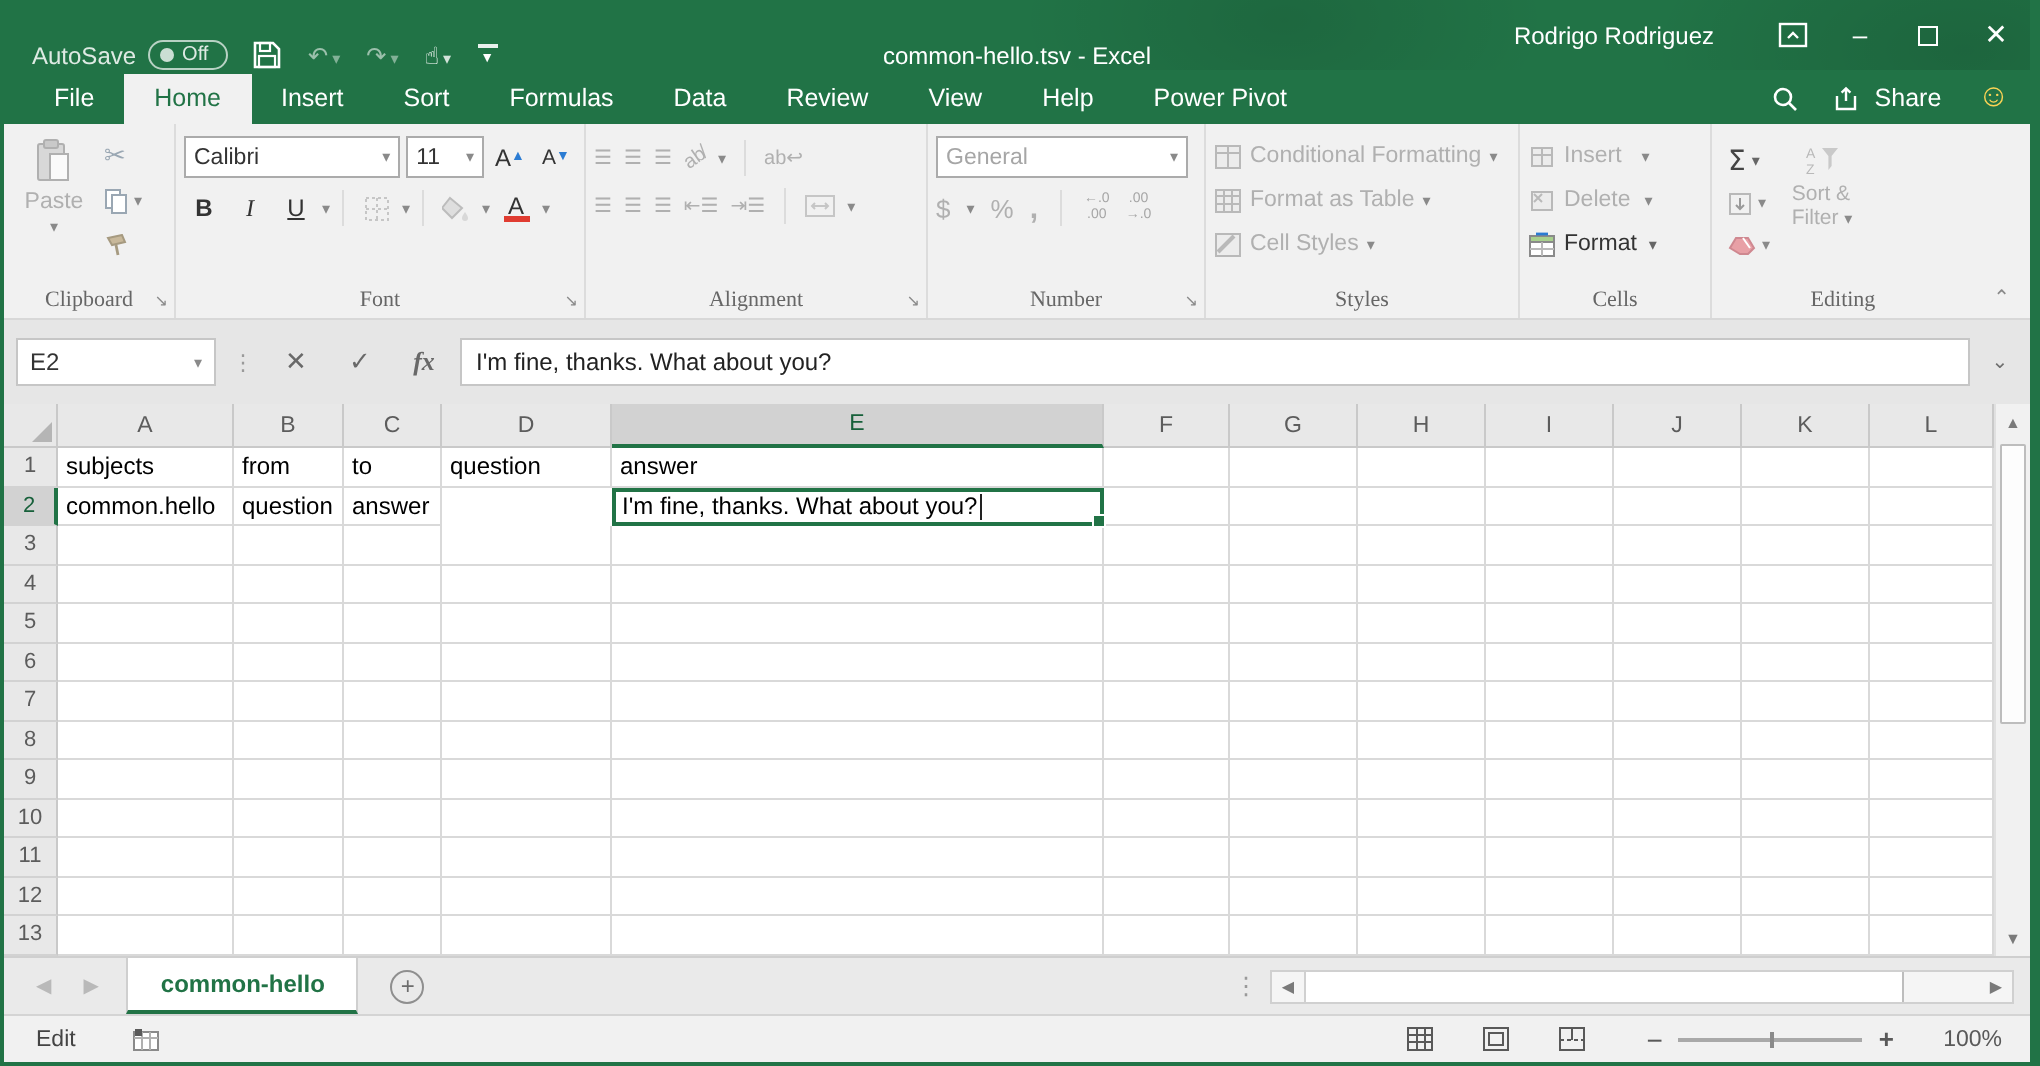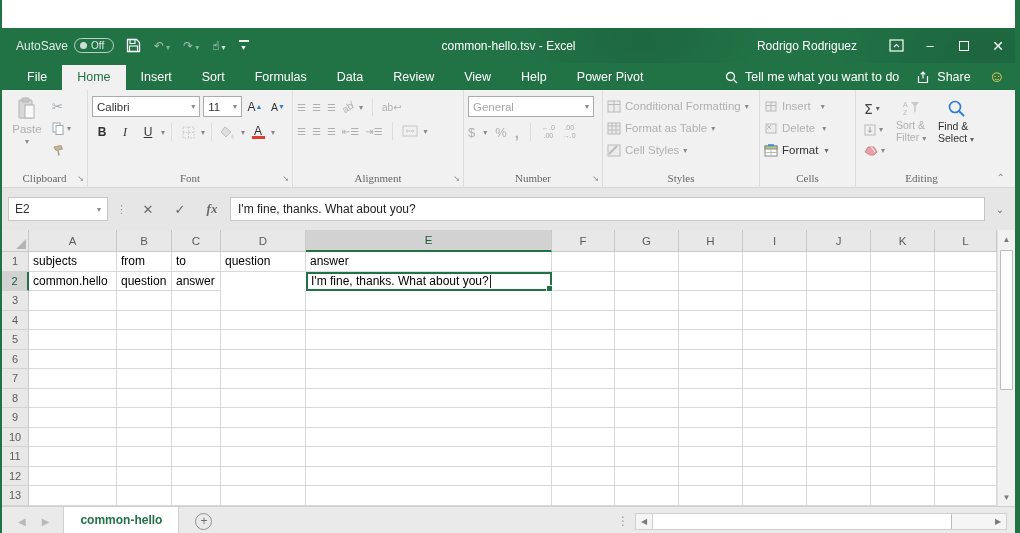--- a/index.html
+++ b/index.html
@@ -3,24 +3,24 @@
 <meta charset="utf-8">
 <style>
   * { margin:0; padding:0; box-sizing:border-box; }
   html,body { width:1020px; height:533px; overflow:hidden; }
   body { font-family:"Liberation Sans","DejaVu Sans",sans-serif; font-size:12px; color:#444; }
   .window { width:1020px; height:533px; background:#fff; border-left:2px solid #217346;
             border-right:5px solid #217346; border-bottom:3px solid #217346;
             display:flex; flex-direction:column; }
 
   
-  .titlebar { height:35px; background:#217346; display:flex; align-items:center;
+  .titlebar { height:35px; background:#217346; display:flex; align-items:flex-end;
               color:#fff; position:relative; flex:0 0 35px;
               background-image:radial-gradient(ellipse 220px 120px at 640px 10px, rgba(0,0,0,.10), transparent 60%),
-                               radial-gradient(ellipse 260px 140px at 980px 25px, rgba(0,0,0,.12), transparent 60%);margin-top:28px; }
+                               radial-gradient(ellipse 260px 140px at 980px 25px, rgba(0,0,0,.12), transparent 60%); }
   .tb-left { display:flex; align-items:center; gap:12px; padding-left:14px; }
   .autosave { display:flex; align-items:center; gap:6px; opacity:.85; }
   .as-pill { width:40px; height:15px; border:1px solid rgba(255,255,255,.8); border-radius:8px;
              display:flex; align-items:center; gap:4px; padding:0 5px; font-size:9px; }
   .as-dot { width:7px; height:7px; border-radius:50%; background:#fff; opacity:.9; }
   .qat { display:flex; align-items:center; gap:13px; }
   .qat .caret { font-size:8px; opacity:.8; margin-left:2px; }
   .tb-title { position:absolute; left:0; right:0; text-align:center; font-size:12px; pointer-events:none; }
   .tb-right { margin-left:auto; display:flex; align-items:center; gap:0; }
   .tb-user { margin-right:22px; font-size:12px; }
@@ -203,21 +203,20 @@
       <span class="rtab">View</span>
       <span class="rtab">Help</span>
       <span class="rtab">Power Pivot</span>
     </div>
     <div class="tabrow-right">
       <span class="tellme">
         <svg width="13" height="13" viewBox="0 0 13 13">
             <circle cx="5.5" cy="5.5" r="4" fill="none" stroke="#fff" stroke-width="1.3"></circle>
             <path d="M8.5 8.5L12 12" stroke="#fff" stroke-width="1.3"></path>
           </svg>
-        <span>Tell me what you want to do</span>
       </span>
       <span class="share">
         <svg width="14" height="13" viewBox="0 0 14 13">
             <path d="M1.5 5v6.5h9V5" fill="none" stroke="#fff" stroke-width="1.2"></path>
             <path d="M6 7.5V1.5M3.8 3.3L6 1.2l2.2 2.1" fill="none" stroke="#fff" stroke-width="1.2"></path>
           </svg>
         <span>Share</span>
       </span>
       <span class="smiley">☺</span>
     </div>
@@ -452,27 +451,20 @@
             </span>
         </div>
         <div class="bigbtn dis" style="width:44px;">
           <svg width="18" height="18" viewBox="0 0 18 18">
               <text x="1" y="8" font-size="7" fill="#b9b9b9">A</text>
               <text x="1" y="16" font-size="7" fill="#b9b9b9">Z</text>
               <path d="M9 3h8l-3.2 4v5l-1.6 2V7z" fill="#c9c9c9"></path>
             </svg>
           <span class="two-line dis"><span>Sort &amp;</span><br><span>Filter</span> <span class="caret-s dis">▾</span></span>
         </div>
-        <div class="bigbtn" style="width:46px; color:#333;">
-          <svg width="19" height="19" viewBox="0 0 19 19">
-              <circle cx="8" cy="8" r="5.5" fill="none" stroke="#2b7cd3" stroke-width="1.6"></circle>
-              <path d="M12 12l5 5" stroke="#2b7cd3" stroke-width="1.8"></path>
-            </svg>
-          <span class="two-line"><span>Find &amp;</span><br><span>Select</span> <span class="caret-d">▾</span></span>
-        </div>
       </div>
       <div class="rg-label">
           <span>Editing</span>
         </div>
     </div>
 
     <div class="collapse">
         <span style="font-size:10px;">⌃</span>
       </div>
   </div>

